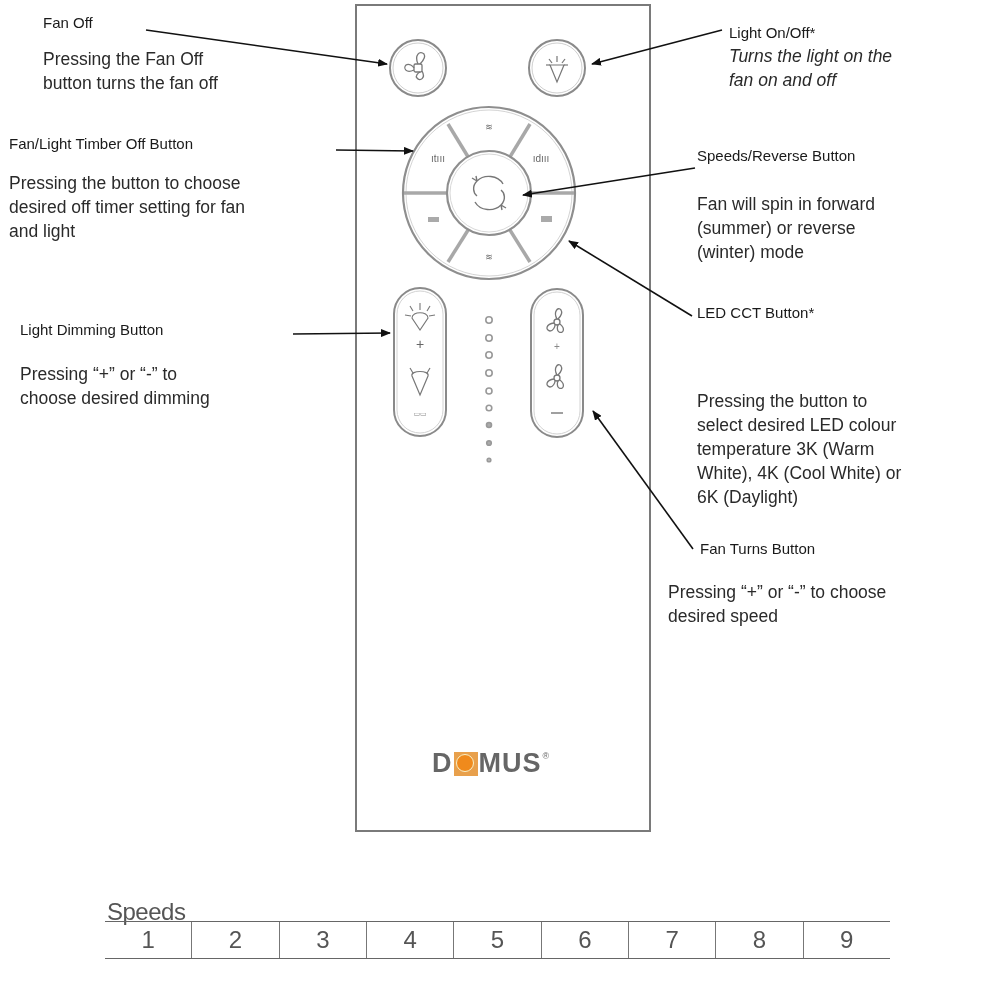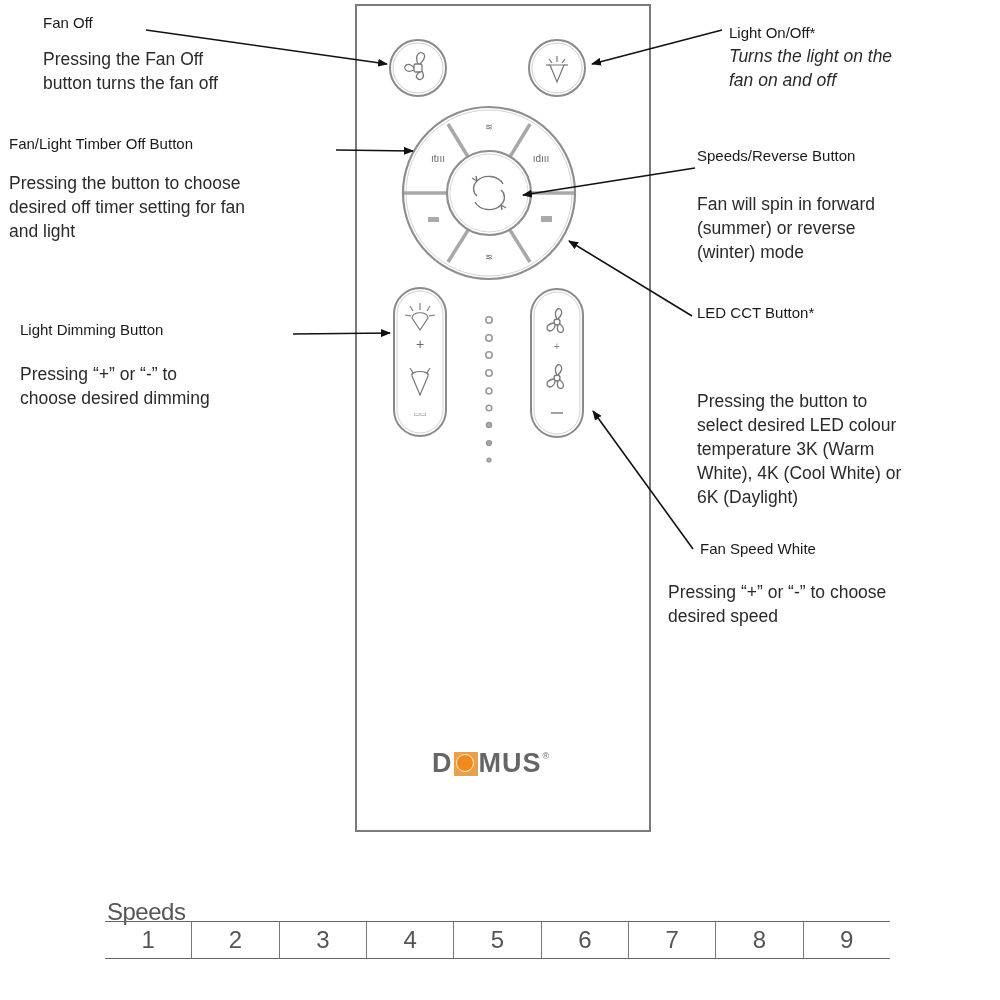--- a/index.html
+++ b/index.html
@@ -182,21 +182,21 @@
 <div class="abs desc" style="left:20px; top:362px;">Pressing “+” or “-” to
 choose desired dimming</div>
 
 <div class="abs title" style="left:697px; top:304px;">LED CCT Button*</div>
 <div class="abs desc" style="left:697px; top:345px;margin-top:44px;">Pressing the button to
 select desired LED colour
 temperature 3K (Warm
 White), 4K (Cool White) or
 6K (Daylight)</div>
 
-<div class="abs title" style="left:700px; top:540px;">Fan Speed White</div>
+<div class="abs title" style="left:700px; top:540px;">Fan Turns Button</div>
 <div class="abs desc" style="left:668px; top:580px;">Pressing “+” or “-” to choose
 desired speed</div>
 
 <div class="logo">
   <span>D</span>
   <span class="o-box"></span>
   <span>MUS</span>
   <span class="reg">®</span>
 </div>
 

